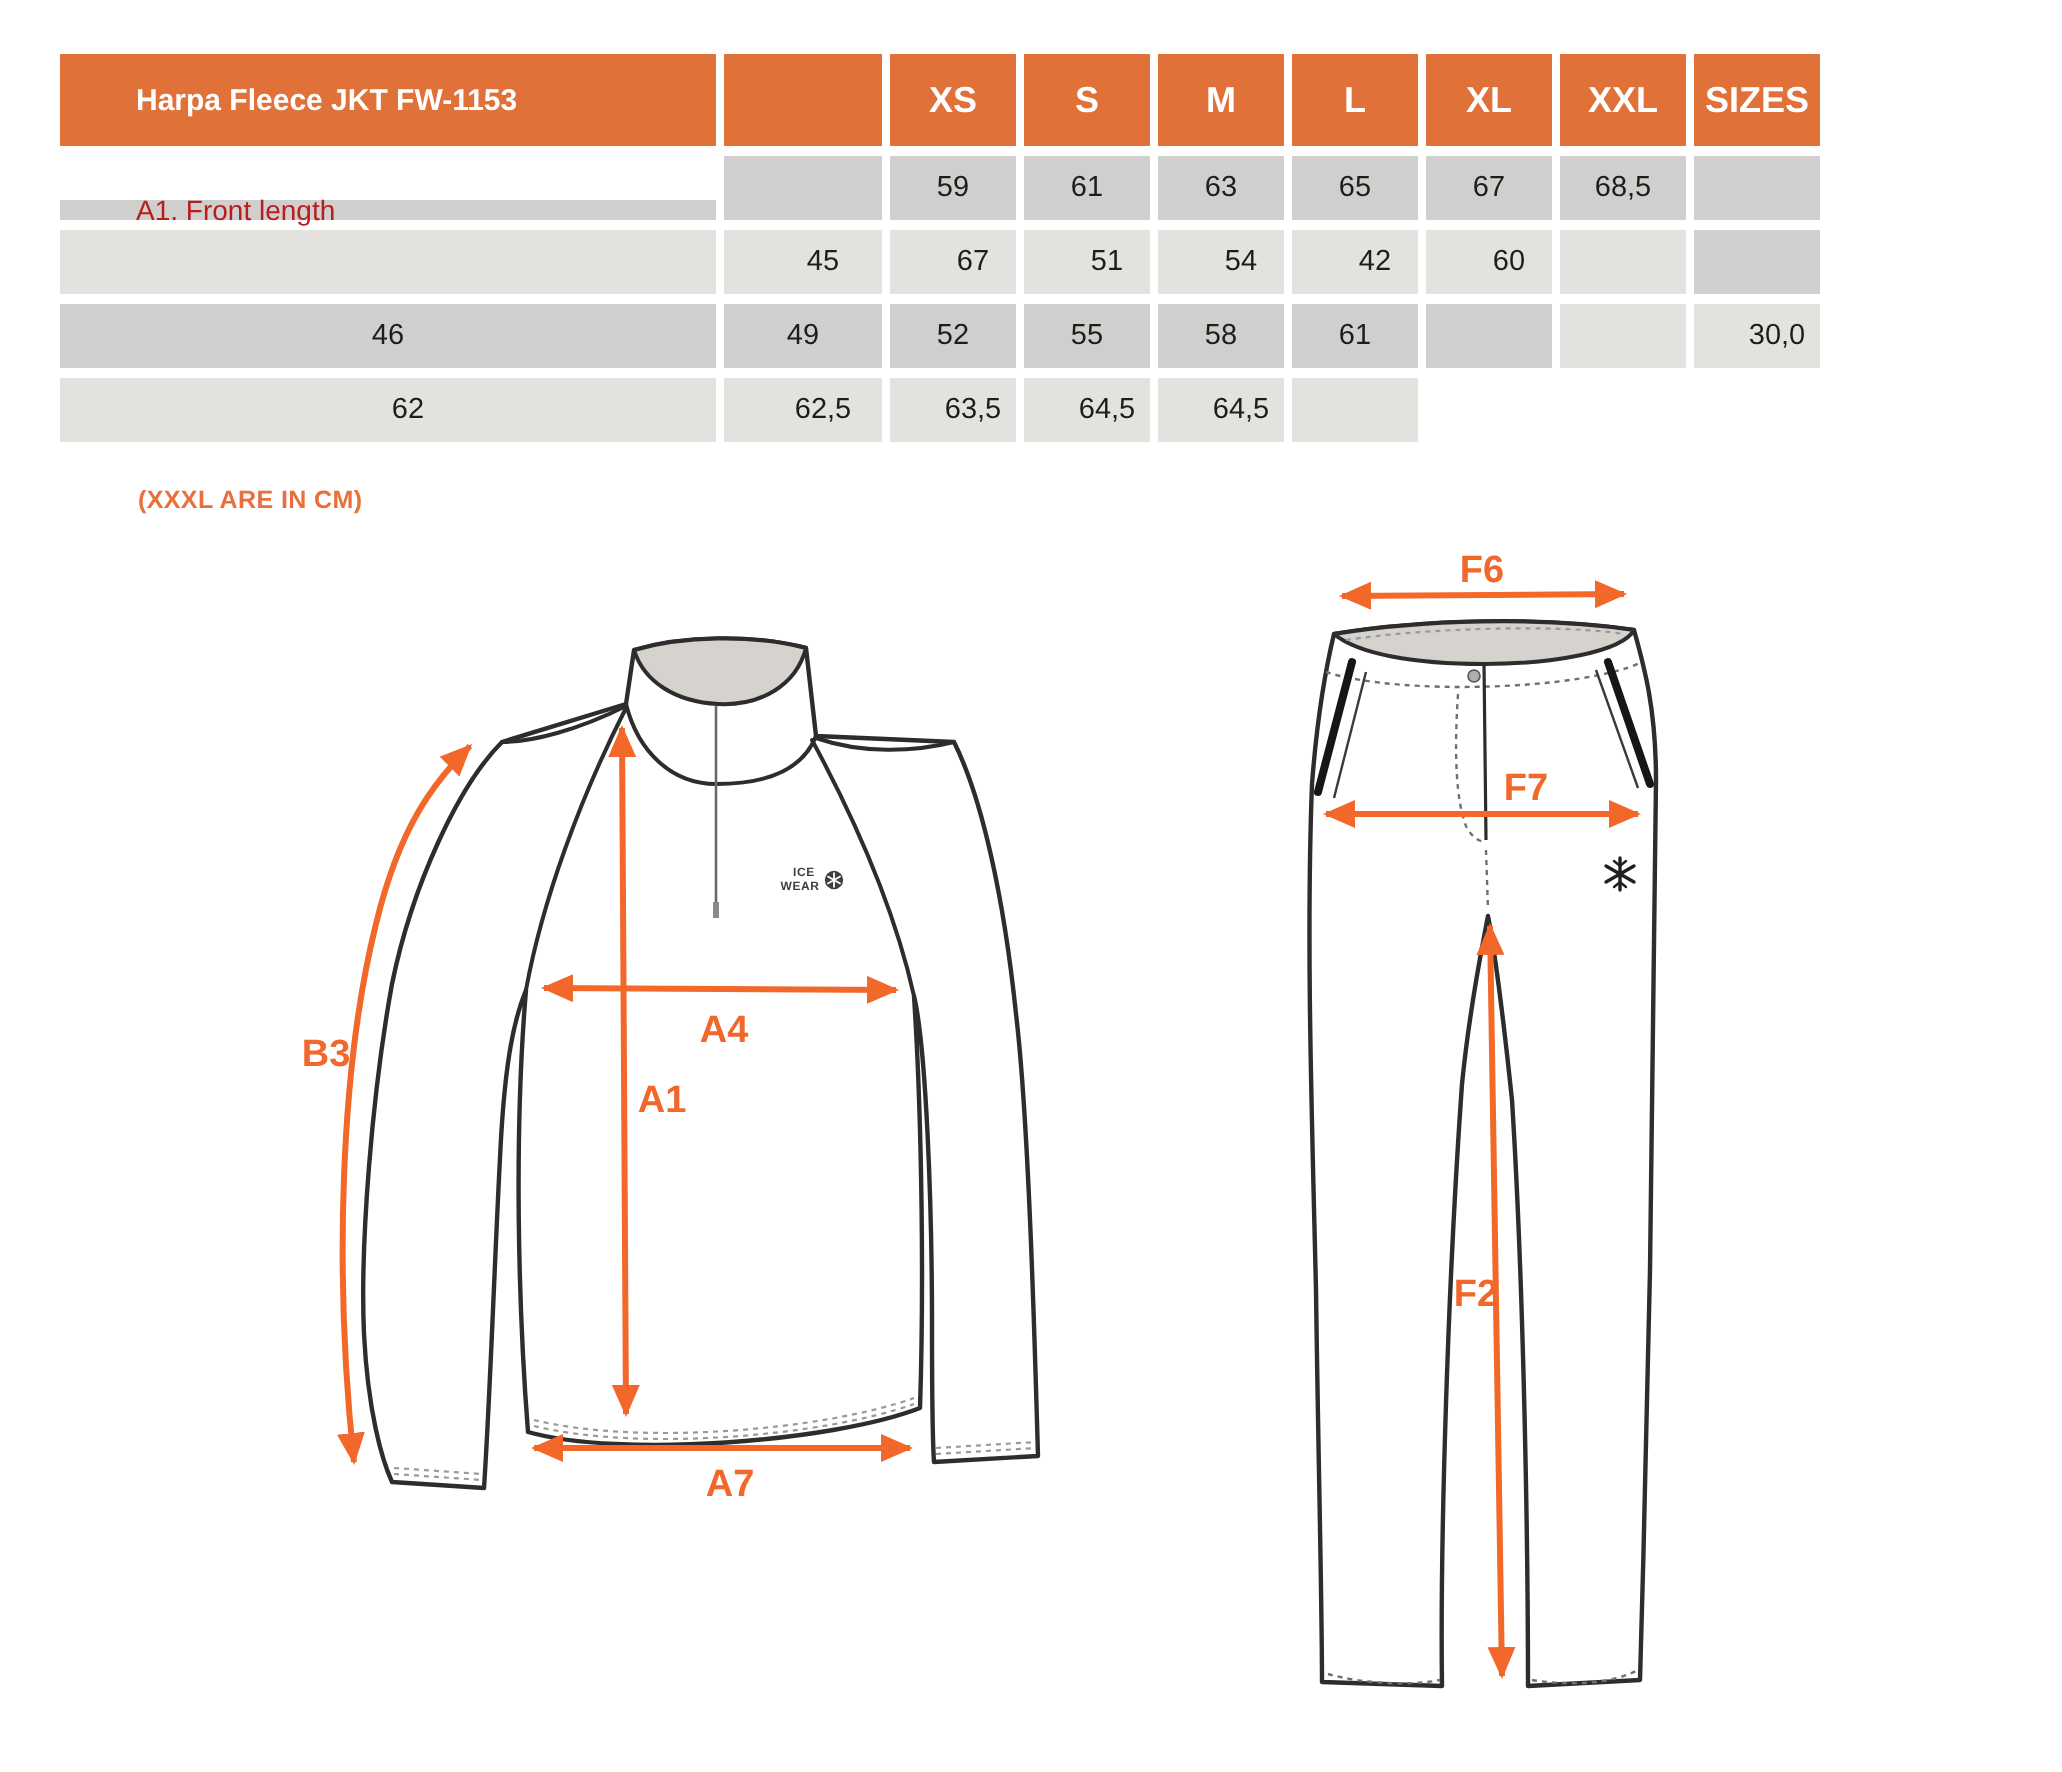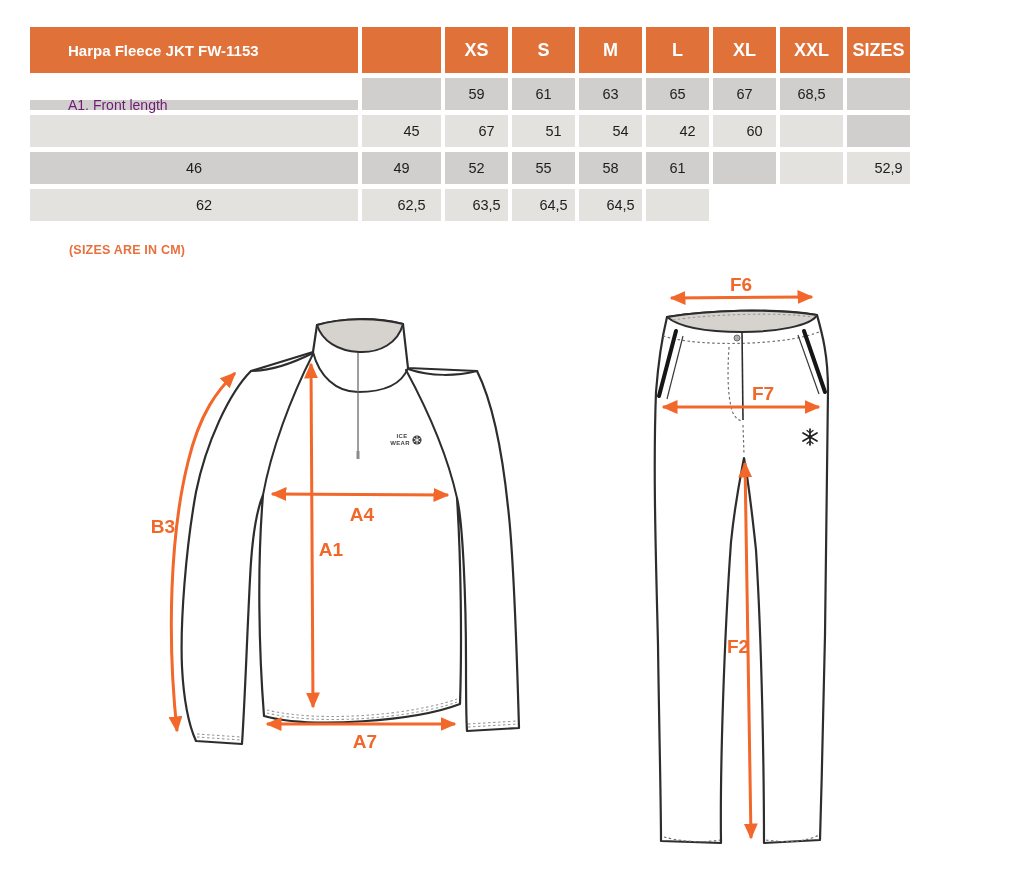--- a/index.html
+++ b/index.html
@@ -13,21 +13,21 @@
     display:grid;
     grid-template-columns:328px 79px repeat(7,1fr);
     grid-template-rows:46px repeat(4,32px);
     column-gap:4px;row-gap:5px;
   }
   .cell{display:flex;align-items:center;justify-content:center;}
   .cell.head{background:#DF7139;color:#ffffff;font-weight:bold;font-size:18px;}
   .cell.head.name{justify-content:flex-start;padding-left:38px;font-size:15px;box-sizing:border-box;}
   .cell.dark{background:#D0CFCD;}
   .cell.light{background:#E3E2DF;padding-left:20px;}
-  .cell.lab{justify-content:flex-start;padding-left:38px;box-sizing:border-box;font-size:14px;color:#701a75;margin-top:22px;}
+  .cell.lab{justify-content:flex-start;padding-left:38px;box-sizing:border-box;font-size:14px;color:#b91c1c;margin-top:22px;}
   .cell.val{font-size:14.5px;color:#1d1d1b;}
   
   .units-note{
     position:absolute;left:69px;top:243px;
     color:#E8703C;font-size:12.5px;font-weight:bold;letter-spacing:.2px;
   }
   
   svg.diagram{position:absolute;left:0;top:0;}
   .outline{fill:#ffffff;stroke:#2d2d2d;stroke-width:2.2;stroke-linejoin:round;}
   .grayfill{fill:#D6D3CF;stroke:#2d2d2d;stroke-width:2;stroke-linejoin:round;}
@@ -79,30 +79,30 @@
   <div class="cell dark"></div>
   <div class="cell dark val">46</div>
   <div class="cell dark val">49</div>
   <div class="cell dark val">52</div>
   <div class="cell dark val">55</div>
   <div class="cell dark val">58</div>
   <div class="cell dark val">61</div>
   <div class="cell dark val"></div>
 
   <div class="cell light"></div>
-  <div class="cell light val">52,9</div>
+  <div class="cell light val">30,0</div>
   <div class="cell light val">62</div>
   <div class="cell light val">62,5</div>
   <div class="cell light val">63,5</div>
   <div class="cell light val">64,5</div>
   <div class="cell light val">64,5</div>
   <div class="cell light val"></div>
 </div>
 
-<div class="units-note">(SIZES ARE IN CM)</div>
+<div class="units-note">(XXXL ARE IN CM)</div>
 
 <svg class="diagram" width="1031" height="886" viewBox="0 0 1031 886" xmlns="http://www.w3.org/2000/svg">
   <defs>
     <marker id="ah" markerUnits="userSpaceOnUse" markerWidth="18" markerHeight="15" refX="14.5" refY="7" orient="auto-start-reverse">
       <path d="M0,0 L16,7 L0,14 Z" fill="#F2672A"></path>
     </marker>
   </defs>
 
   <g>
 

